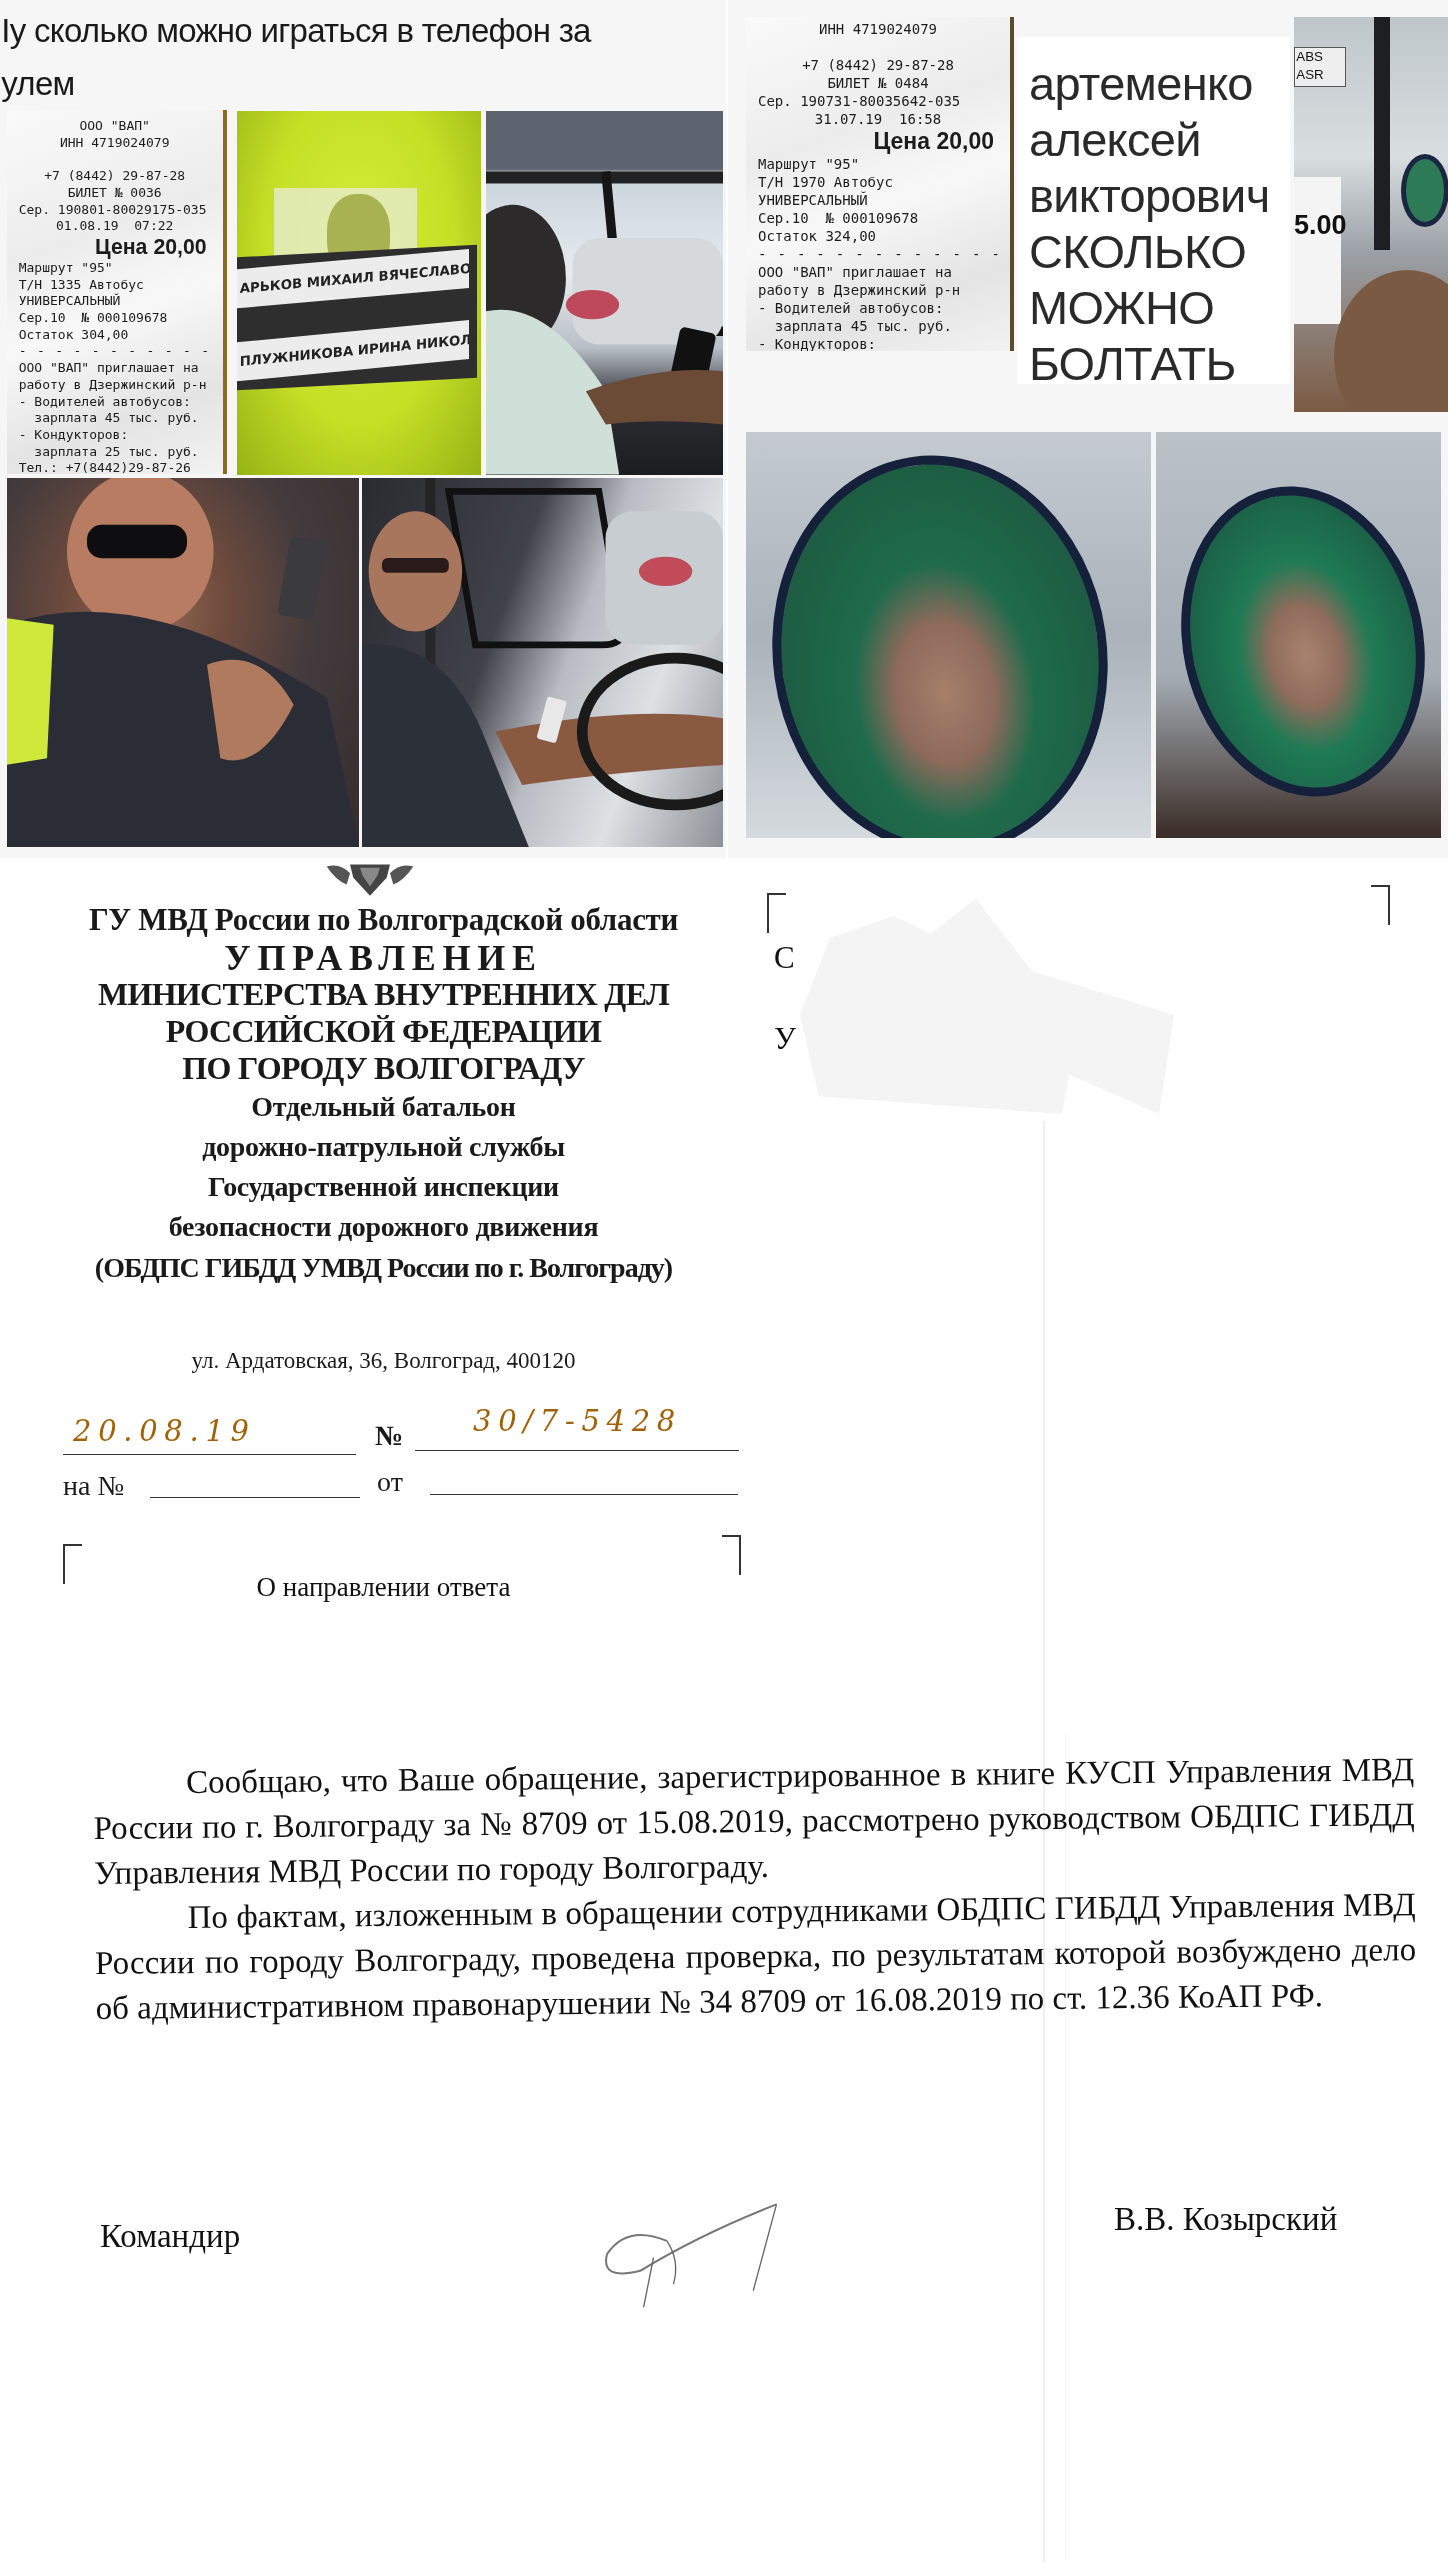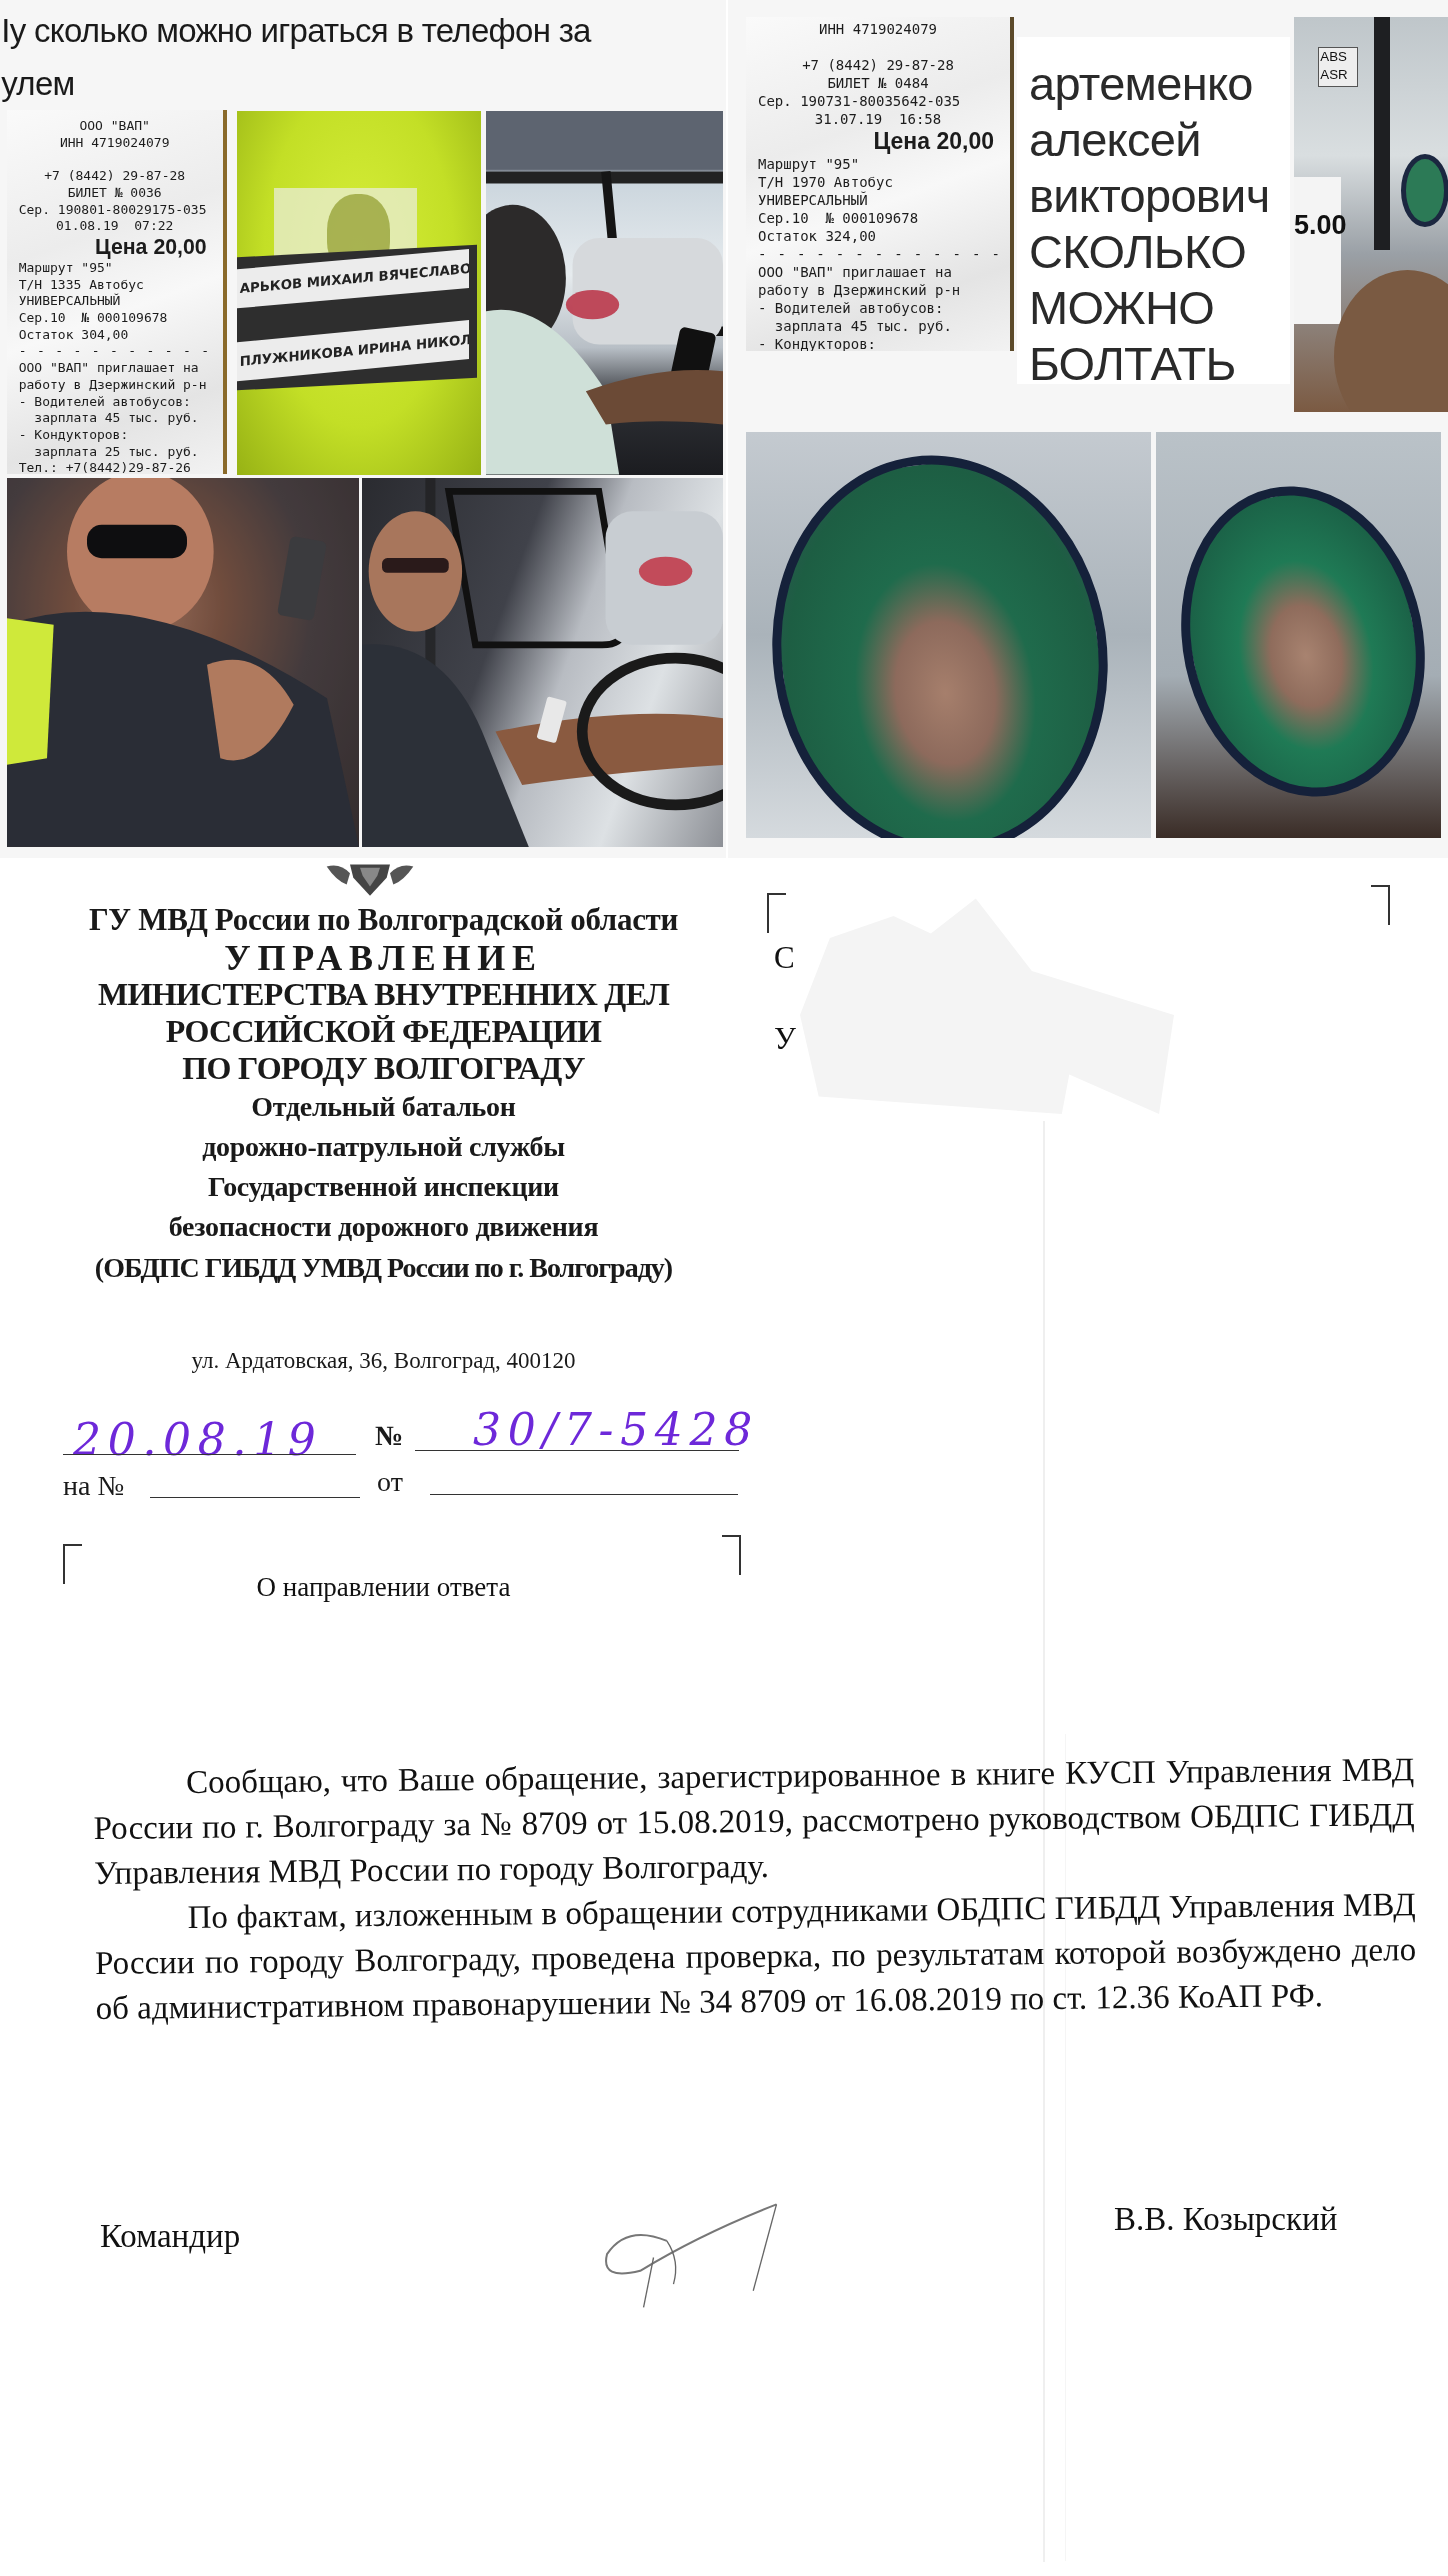--- a/index.html
+++ b/index.html
@@ -77,21 +77,21 @@
   .org-line { display: block; white-space: nowrap; font-weight: bold; }
   .org-region { font-size: 31px; line-height: 40px; letter-spacing: -0.3px; }
   .org-title { font-size: 36px; line-height: 36px; letter-spacing: 6.7px; }
   .org-caps { font-size: 32px; line-height: 37px; letter-spacing: -0.7px; }
   .org-sub { font-size: 28px; line-height: 40px; letter-spacing: -0.3px; }
   .org-abbr { font-size: 28px; line-height: 41px; letter-spacing: -1px; }
 
   .address { position: absolute; left: 40px; top: 484px; width: 687px; text-align: center; font-size: 23px; line-height: 33px; }
 
   .regline { position: absolute; font-size: 28px; }
-  .hand { font-family: "DejaVu Serif", serif; font-style: italic; color: #6d28d9; font-size: 44px; letter-spacing: 6.7px; }
+  .hand { font-family: "DejaVu Serif", serif; font-style: italic; color: #a16207; font-size: 29px; letter-spacing: 6.7px; }
   .uline { position: absolute; border-bottom: 1.3px solid #333; }
 
   .bracket { position: absolute; width: 18.7px; height: 40px; border-color: #333; border-style: solid; }
   .br-tl { border-width: 2px 0 0 2px; }
   .br-tr { border-width: 2px 2px 0 0; }
 
   .subject { position: absolute; left: 40px; top: 1571px; width: 687px; text-align: center; font-size: 27px; line-height: 33px; }
   .redaction { position: absolute; left: 800px; top: 894px; width: 374px; height: 220px; background: #f4f4f4;
     clip-path: polygon(8% 20%, 25% 10%, 35% 18%, 47% 2%, 62% 35%, 100% 55%, 96% 100%, 72% 82%, 70% 100%, 5% 92%, 0% 55%); }
 
@@ -215,21 +215,21 @@
 <div class="statement">
   <span>артеменко</span>
   <span>алексей</span>
   <span>викторович</span>
   <span>СКОЛЬКО</span>
   <span>МОЖНО</span>
   <span>БОЛТАТЬ</span>
 </div>
 
 <div class="photo headshot-strip" style="left:1294px; top:17.3px; width:155px; height:395px; background:linear-gradient(180deg,#bfc6ca 0%,#d9dee0 35%,#9aa0a6 60%,#7b5a42 100%);">
-  <div style="position:absolute; left:0; top:30px; width:40px; height:40px; background:#eee; border:1.3px solid #555; font-size:13.3px; line-height:17.3px; font-family:'Liberation Sans',sans-serif; padding-left:1.3px;margin-left:24px;">
+  <div style="position:absolute; left:0; top:30px; width:52px; height:40px; background:#eee; border:1.3px solid #555; font-size:13.3px; line-height:17.3px; font-family:'Liberation Sans',sans-serif; padding-left:1.3px;">
     <span style="display:block">ABS</span>
     <span style="display:block">ASR</span>
   </div>
   <div style="position:absolute; left:0; top:160px; width:47px; height:147px; background:#f4f4f4; font-size:27px; font-weight:bold; font-family:'Liberation Sans',sans-serif; padding-top:33px;">5.00</div>
   <div style="position:absolute; left:80px; top:0; width:16px; height:233px; background:#1e1f22;"></div>
   <div style="position:absolute; left:107px; top:137px; width:48px; height:73px; border:5.3px solid #1b2740; border-radius:50%; background:#2c7a56;"></div>
   <div style="position:absolute; left:40px; top:253px; width:147px; height:173px; border-radius:50%; background:#7a5a42;"></div>
 </div>
 
 <div class="photo mirror-1">

